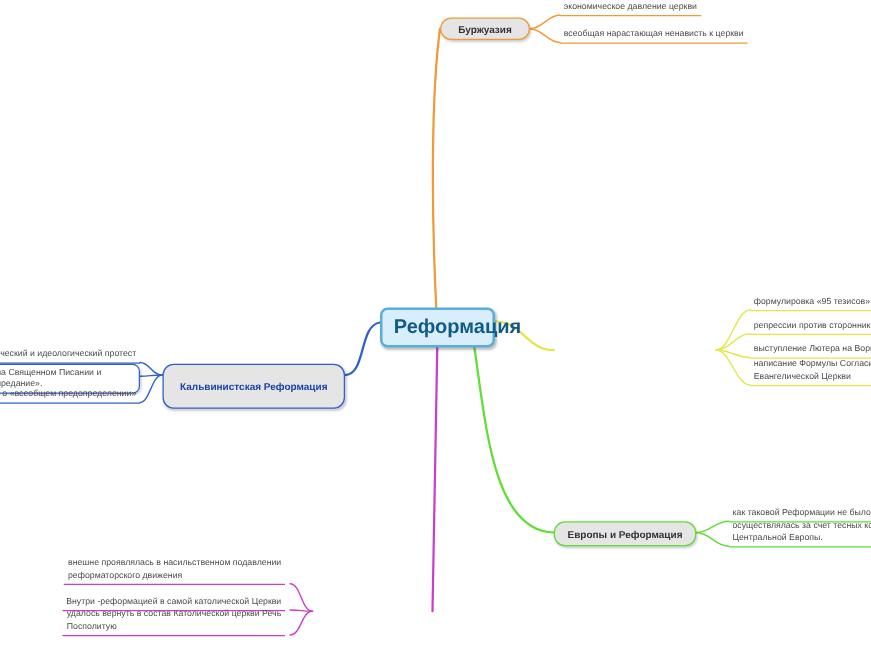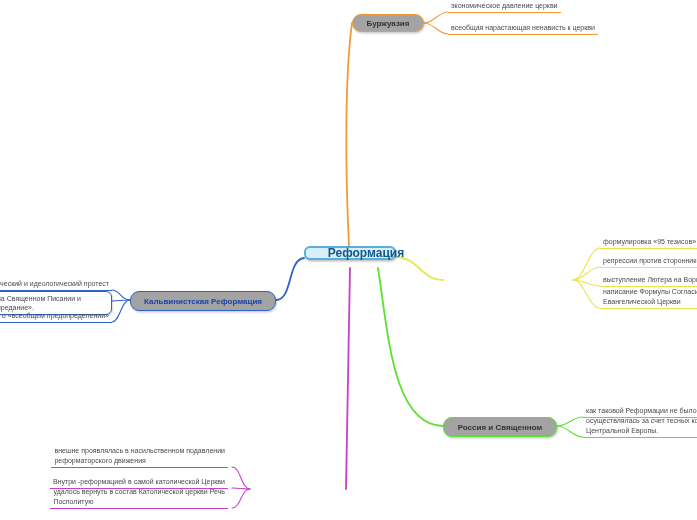--- a/index.html
+++ b/index.html
@@ -9,34 +9,34 @@
     overflow:hidden;
     background:#ffffff;
     font-family:"Liberation Sans","DejaVu Sans",sans-serif;
   }
   #wires{position:absolute;left:0;top:0;z-index:0;}
 
   
   .cnode{
     position:absolute;z-index:2;
     display:flex;align-items:center;justify-content:center;
-    height:14px;box-sizing:border-box;
+    height:32px;box-sizing:border-box;
     border:2px solid #58AEDC;border-radius:6px;
     background:#D9EEFB;color:#105A86;
-    font-size:12px;font-weight:bold;
+    font-size:16px;font-weight:bold;
     box-shadow:1px 1.5px 2px rgba(0,0,0,.25);
     padding-left:32px;
   }
 
   
   .bnode{
     position:absolute;z-index:2;
     display:flex;align-items:center;justify-content:center;
     height:18px;box-sizing:border-box;
-    background:#a3a3a3;border-radius:9px;
+    background:#e5e5e5;border-radius:9px;
     font-size:8px;font-weight:bold;color:#333;
     box-shadow:1px 1.5px 2px rgba(0,0,0,.2);
     white-space:nowrap;
   }
   .b-orange{border:1.5px solid #F09A38;}
   .b-yellow{border:1.5px solid #E3E74A;}
   .b-blue{border:1.5px solid #2F62C9;color:#1A43A8;}
   .b-green{border:1.5px solid #5FDE33;}
   .b-magenta{border:1.5px solid #C93FC9;}
 
@@ -101,23 +101,23 @@
       <path d="M250,489 C241,489 241,488 232,488" stroke-width="1.1"></path>
       <path d="M250,489 C241,489 241,508 232,508" stroke-width="1.1"></path>
     </g>
   </svg>
 
   <div class="cnode" style="left:304px;top:246px;width:92px">Реформация</div>
 
   <div class="bnode b-orange" style="left:352px;top:14px;width:72px">Буржуазия</div>
 
 
-  <div class="bnode b-blue" style="left:130px;top:291px;width:146px;height:20px">Кальвинистская Реформация</div>
+  <div class="bnode b-blue" style="left:130px;top:291px;width:146px;height:36px">Кальвинистская Реформация</div>
 
-  <div class="bnode b-green" style="left:443px;top:417px;width:114px;height:20px">Россия и Священном</div>
+  <div class="bnode b-green" style="left:443px;top:417px;width:114px;height:20px">Европы и Реформация</div>
 
 
   <div class="leaf u-orange" style="left:448px;top:1px">
     <div class="ln">экономическое давление церкви</div>
   </div>
   <div class="leaf u-orange" style="left:448px;top:23px">
     <div class="ln">всеобщая нарастающая ненависть к церкви</div>
   </div>
 
   <div class="leaf u-yellow" style="left:600px;top:237px">

